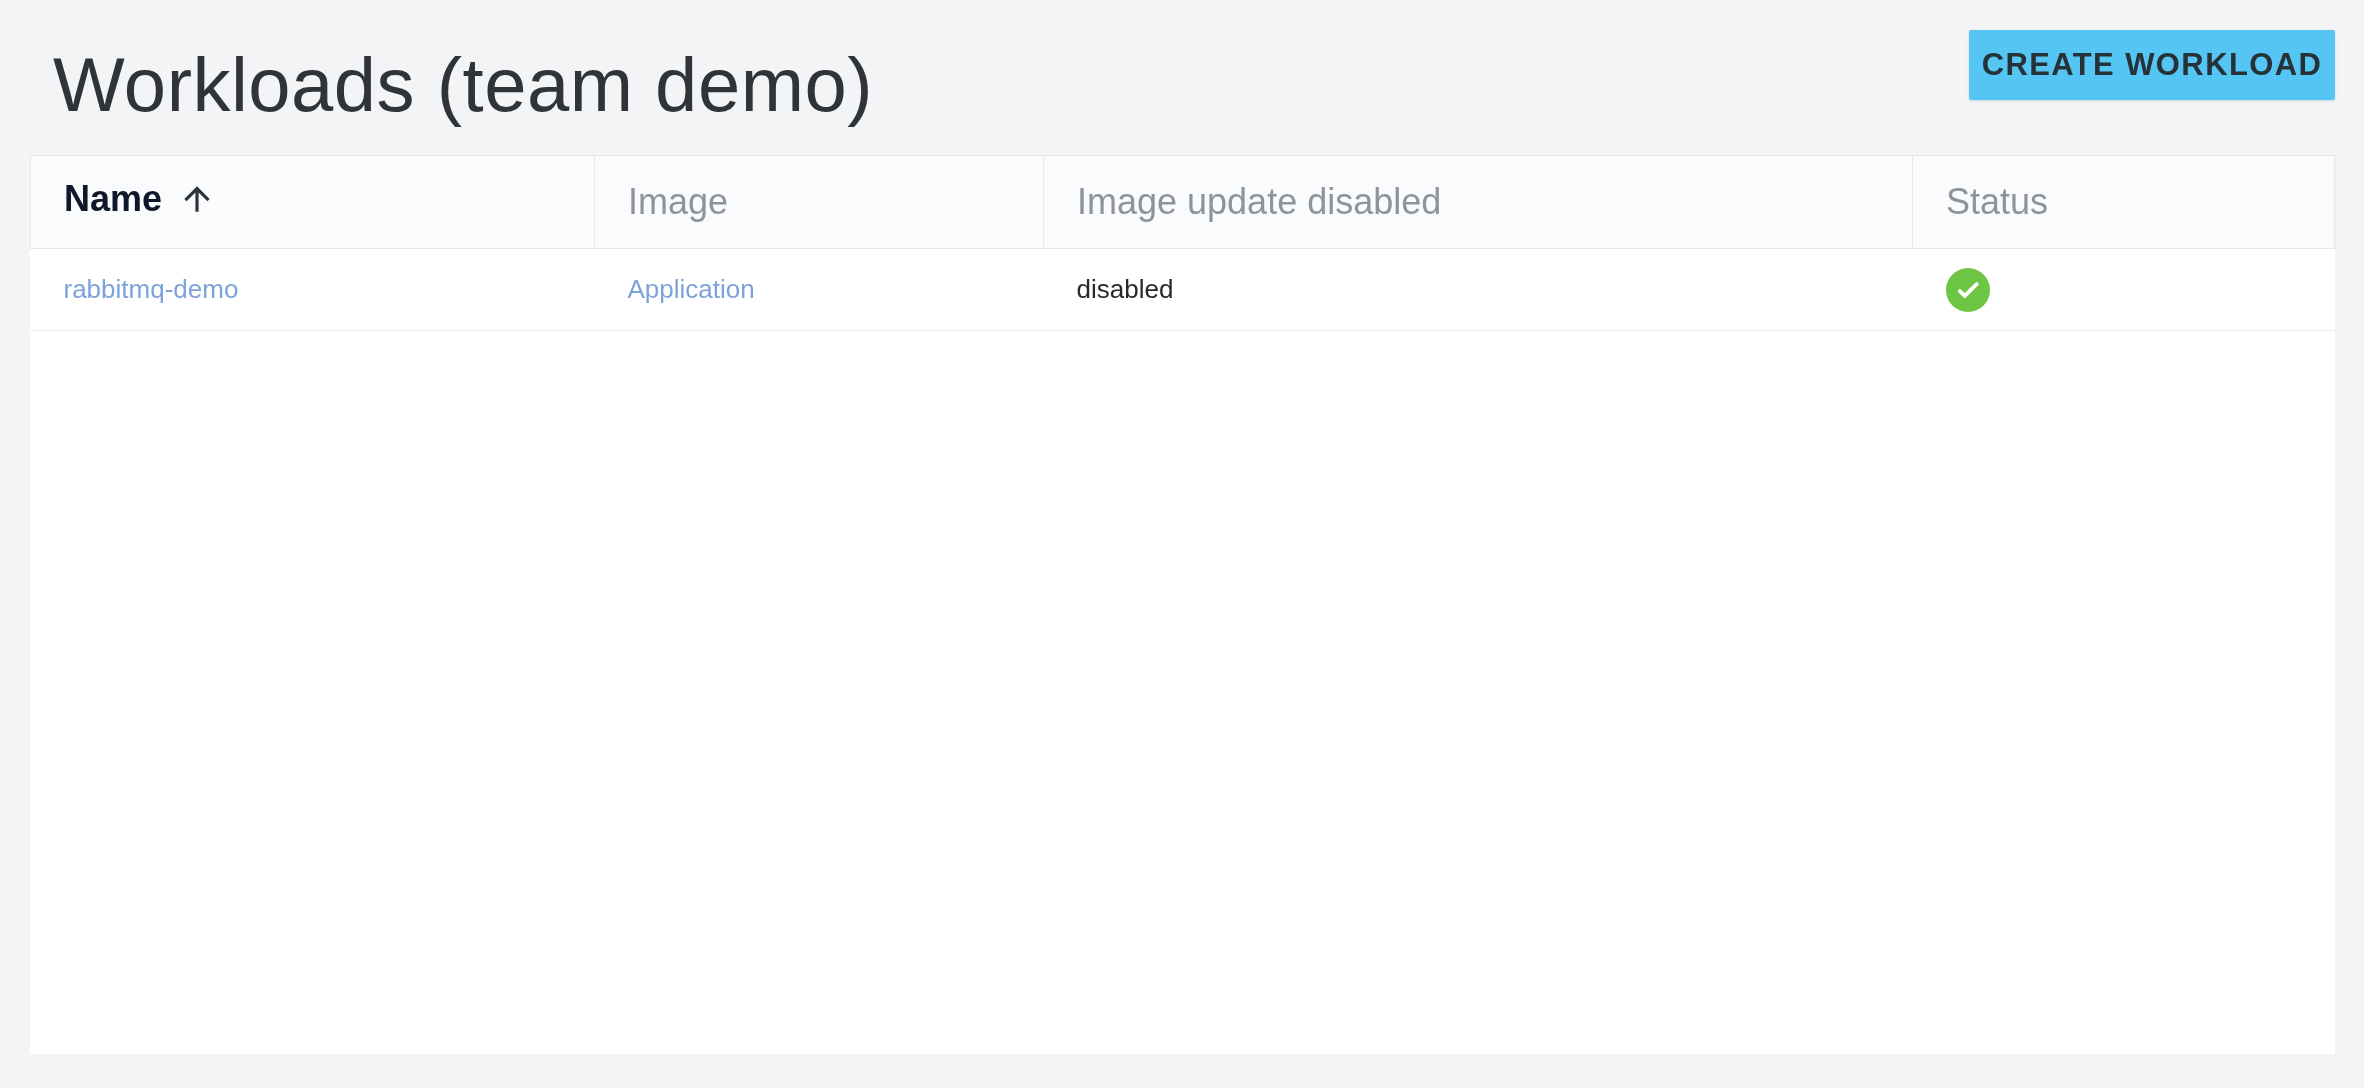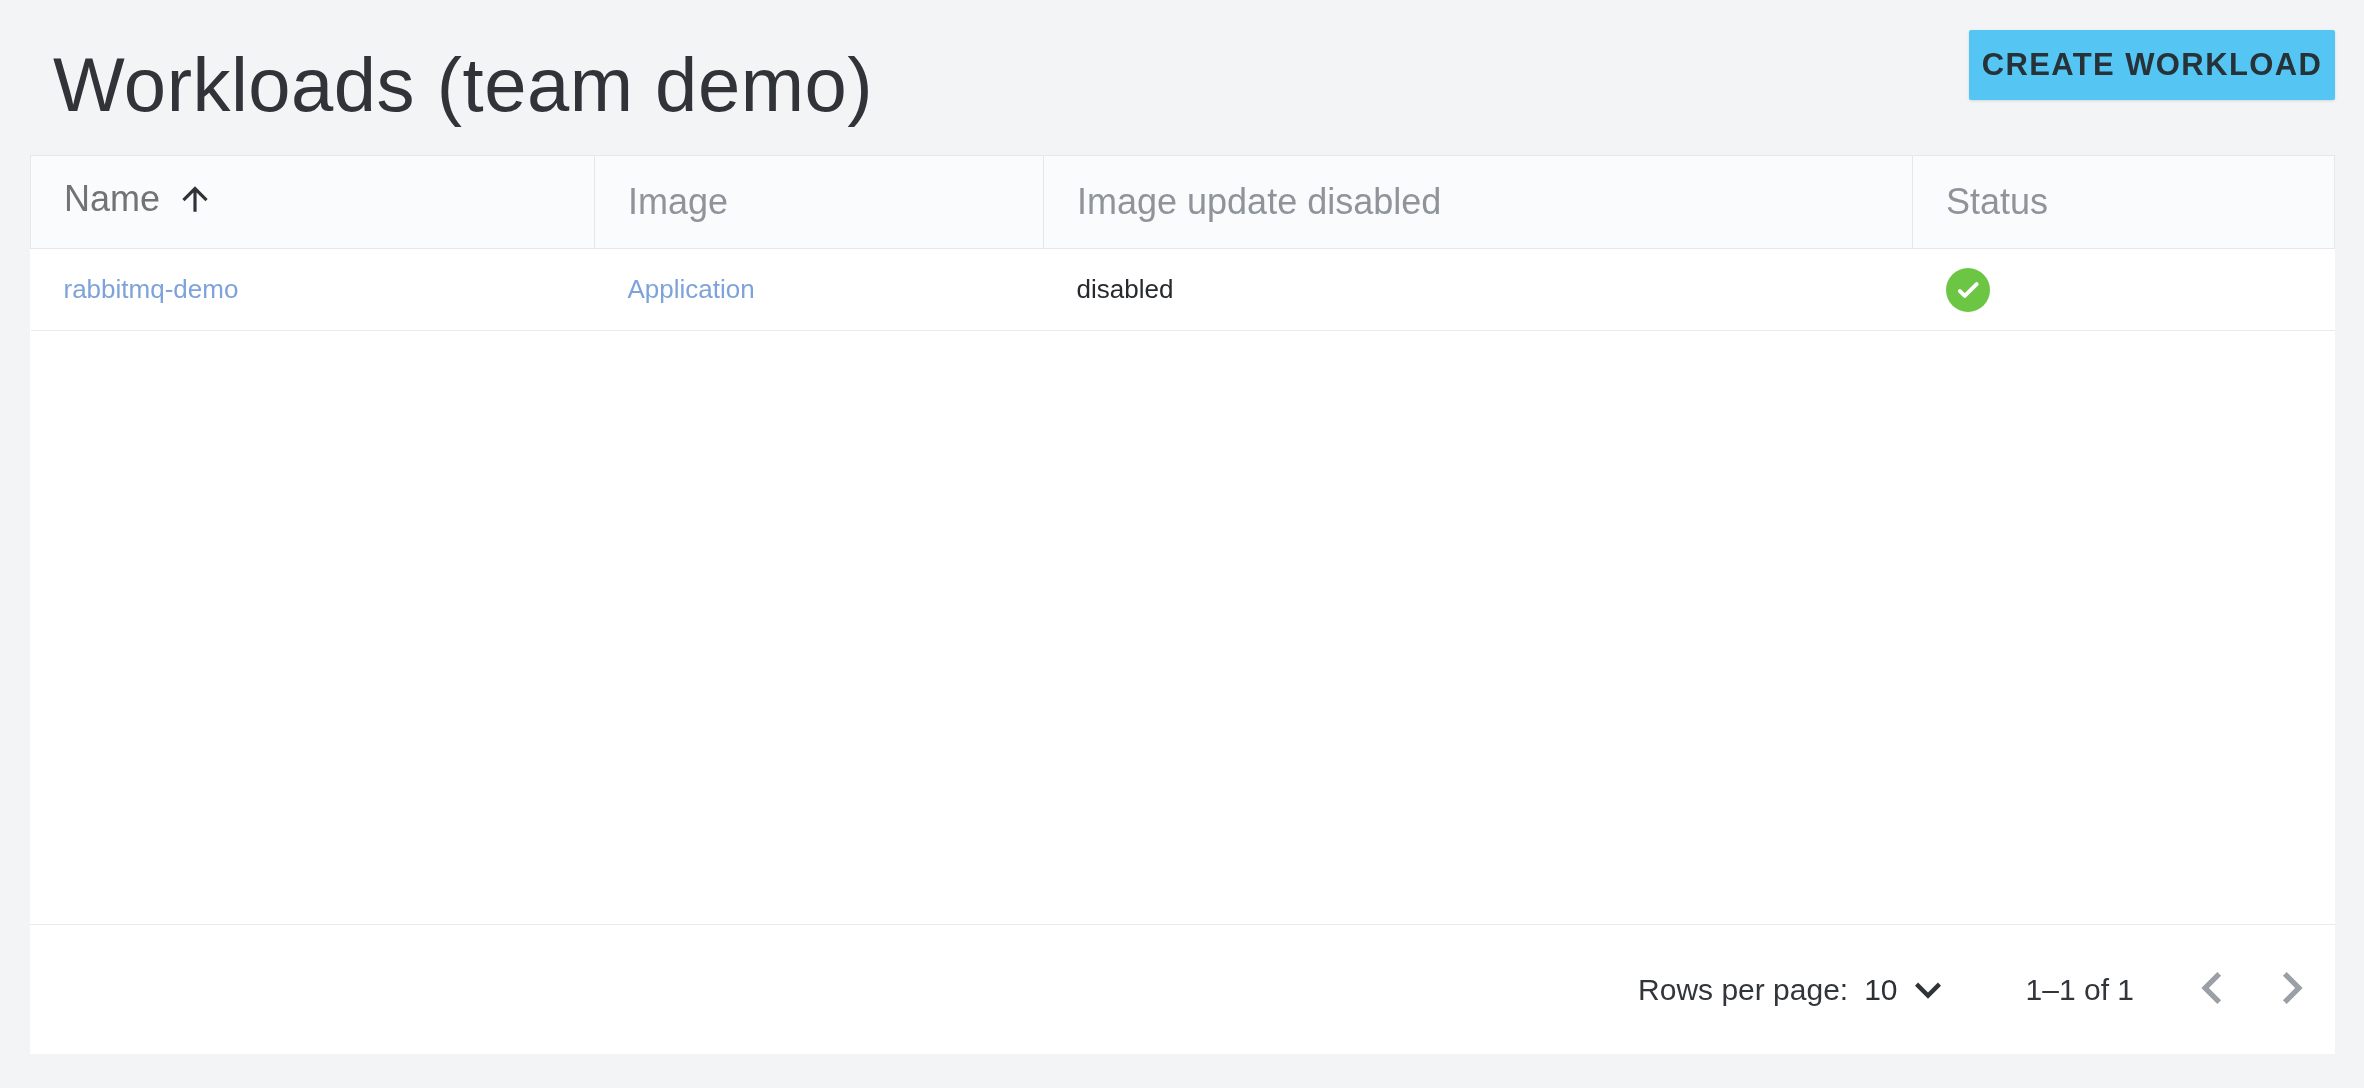--- a/index.html
+++ b/index.html
@@ -34,21 +34,21 @@
     background: #ffffff;
     display: flex; flex-direction: column;
   }
   table { width: 100%; border-collapse: collapse; table-layout: fixed; }
   th {
     height: 93px; background: #fafbfc;
     border: 1px solid #e5e7e9;
     font-weight: 400; font-size: 36px; color: #8f949a;
     text-align: left; padding: 0 0 0 33px; white-space: nowrap;
   }
-  th.sorted { color: #737373; cursor: pointer; }
+  th.sorted { color: #0f172a; cursor: pointer; font-weight: bold; }
   .sort-icon { vertical-align: -7px; margin-left: 16px; }
   td {
     height: 82px; border-bottom: 1px solid #e9ebed;
     font-size: 26px; color: #26292d;
     padding: 0 0 0 33px; vertical-align: middle; white-space: nowrap;
   }
   a.cell-link { color: #7da3da; text-decoration: none; cursor: pointer; }
   .status-badge {
     display: inline-flex; width: 44px; height: 44px; border-radius: 50%;
     background: #6cc644; align-items: center; justify-content: center;
@@ -120,35 +120,13 @@
                 <polyline points="20 6.5 9 17.5 4.5 13" fill="none" stroke="#ffffff" stroke-width="3.6" stroke-linecap="round" stroke-linejoin="round"></polyline>
               </svg>
             </span>
         </td>
       </tr>
     </tbody>
   </table>
 
   <div class="filler"></div>
 
-  <footer class="pagination">
-    <span>Rows per page:</span>
-    <span class="rpp-select">
-      <span class="rpp-value">10</span>
-      <span class="chevron-down-wrap">
-          <svg width="52" height="52" viewBox="0 0 24 24">
-            <path fill="#2f3438" d="M7.41 8.59L12 13.17l4.59-4.58L18 10l-6 6-6-6z"></path>
-          </svg>
-        </span>
-    </span>
-    <span class="range">1–1 of 1</span>
-    <button class="nav-btn prev">
-      <span><svg width="64" height="64" viewBox="0 0 24 24">
-            <path fill="#9aa0a6" d="M15.41 7.41L14 6l-6 6 6 6 1.41-1.41L10.83 12z"></path>
-          </svg></span>
-    </button>
-    <button class="nav-btn next">
-      <span><svg width="64" height="64" viewBox="0 0 24 24">
-            <path fill="#9aa0a6" d="M10 6L8.59 7.41 13.17 12l-4.58 4.59L10 18l6-6z"></path>
-          </svg></span>
-    </button>
-  </footer>
 </main>
 
 </body></html>

